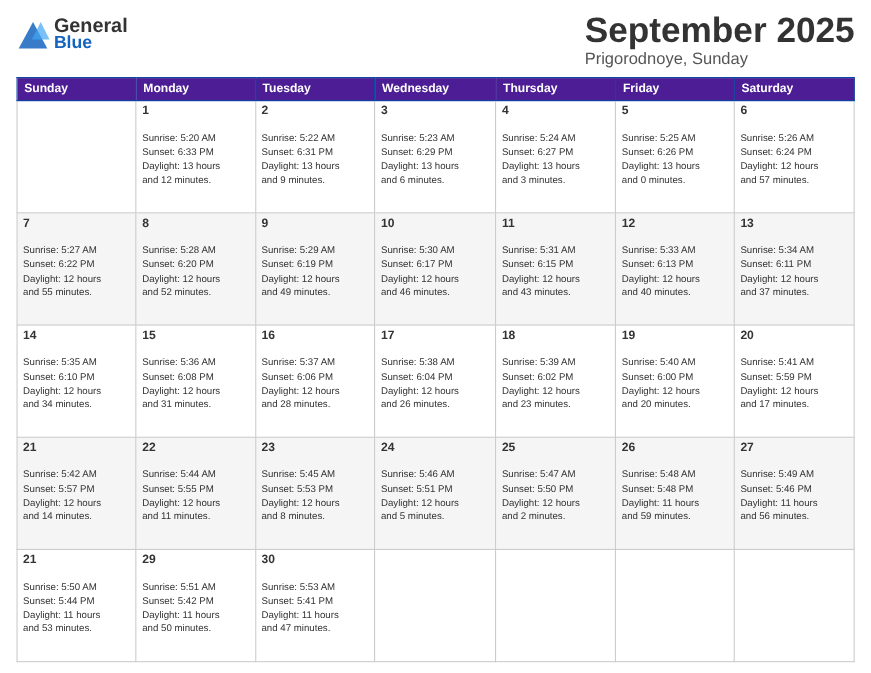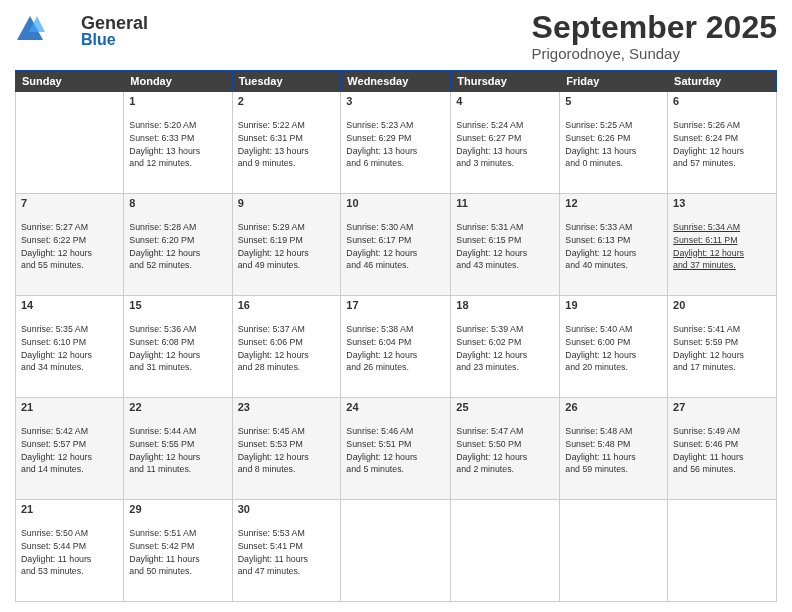--- a/index.html
+++ b/index.html
@@ -18,23 +18,22 @@
       flex-direction: column;
     }
     .header {
       display: flex;
       justify-content: space-between;
       align-items: flex-start;
       margin-bottom: 8px;
     }
     .logo {
       display: flex;
-      align-items: flex-start;
+      align-items: flex-end;
       margin-top: 4px;
-      gap: 32px;
     }
     .logo-text {
       display: flex;
       flex-direction: column;
       line-height: 1;
     }
     .logo-general {
       font-size: 18px;
       font-weight: bold;
       color: #333;
@@ -61,21 +60,21 @@
       font-size: 15px;
       color: #555;
     }
     .calendar {
       width: 100%;
       border-collapse: collapse;
       flex: 1;
       font-size: 9.5px;
     }
     .calendar thead th {
-      background-color: #404040;
+      background-color: #4c1d95;
       color: #fff;
       text-align: left;
       padding: 4px 6px;
       font-size: 11px;
       font-weight: bold;
       border: 1px solid #0d47a1;
     }
     .calendar tbody td {
       border: 1px solid #ccc;
       vertical-align: top;
@@ -222,21 +221,21 @@
           </td>
           <td>
             <div class="day-number">12</div>
             <div class="day-info" style="white-space: pre-line;">Sunrise: 5:33 AM
 Sunset: 6:13 PM
 Daylight: 12 hours
 and 40 minutes.</div>
           </td>
           <td>
             <div class="day-number">13</div>
-            <div class="day-info" style="white-space: pre-line; text-decoration: underline;">Sunrise: 5:34 AM
+            <div class="day-info" style="white-space: pre-line;">Sunrise: 5:34 AM
 Sunset: 6:11 PM
 Daylight: 12 hours
 and 37 minutes.</div>
           </td>
         </tr>
         <tr class="row-white">
           <td>
             <div class="day-number">14</div>
             <div class="day-info" style="white-space: pre-line;">Sunrise: 5:35 AM
 Sunset: 6:10 PM

